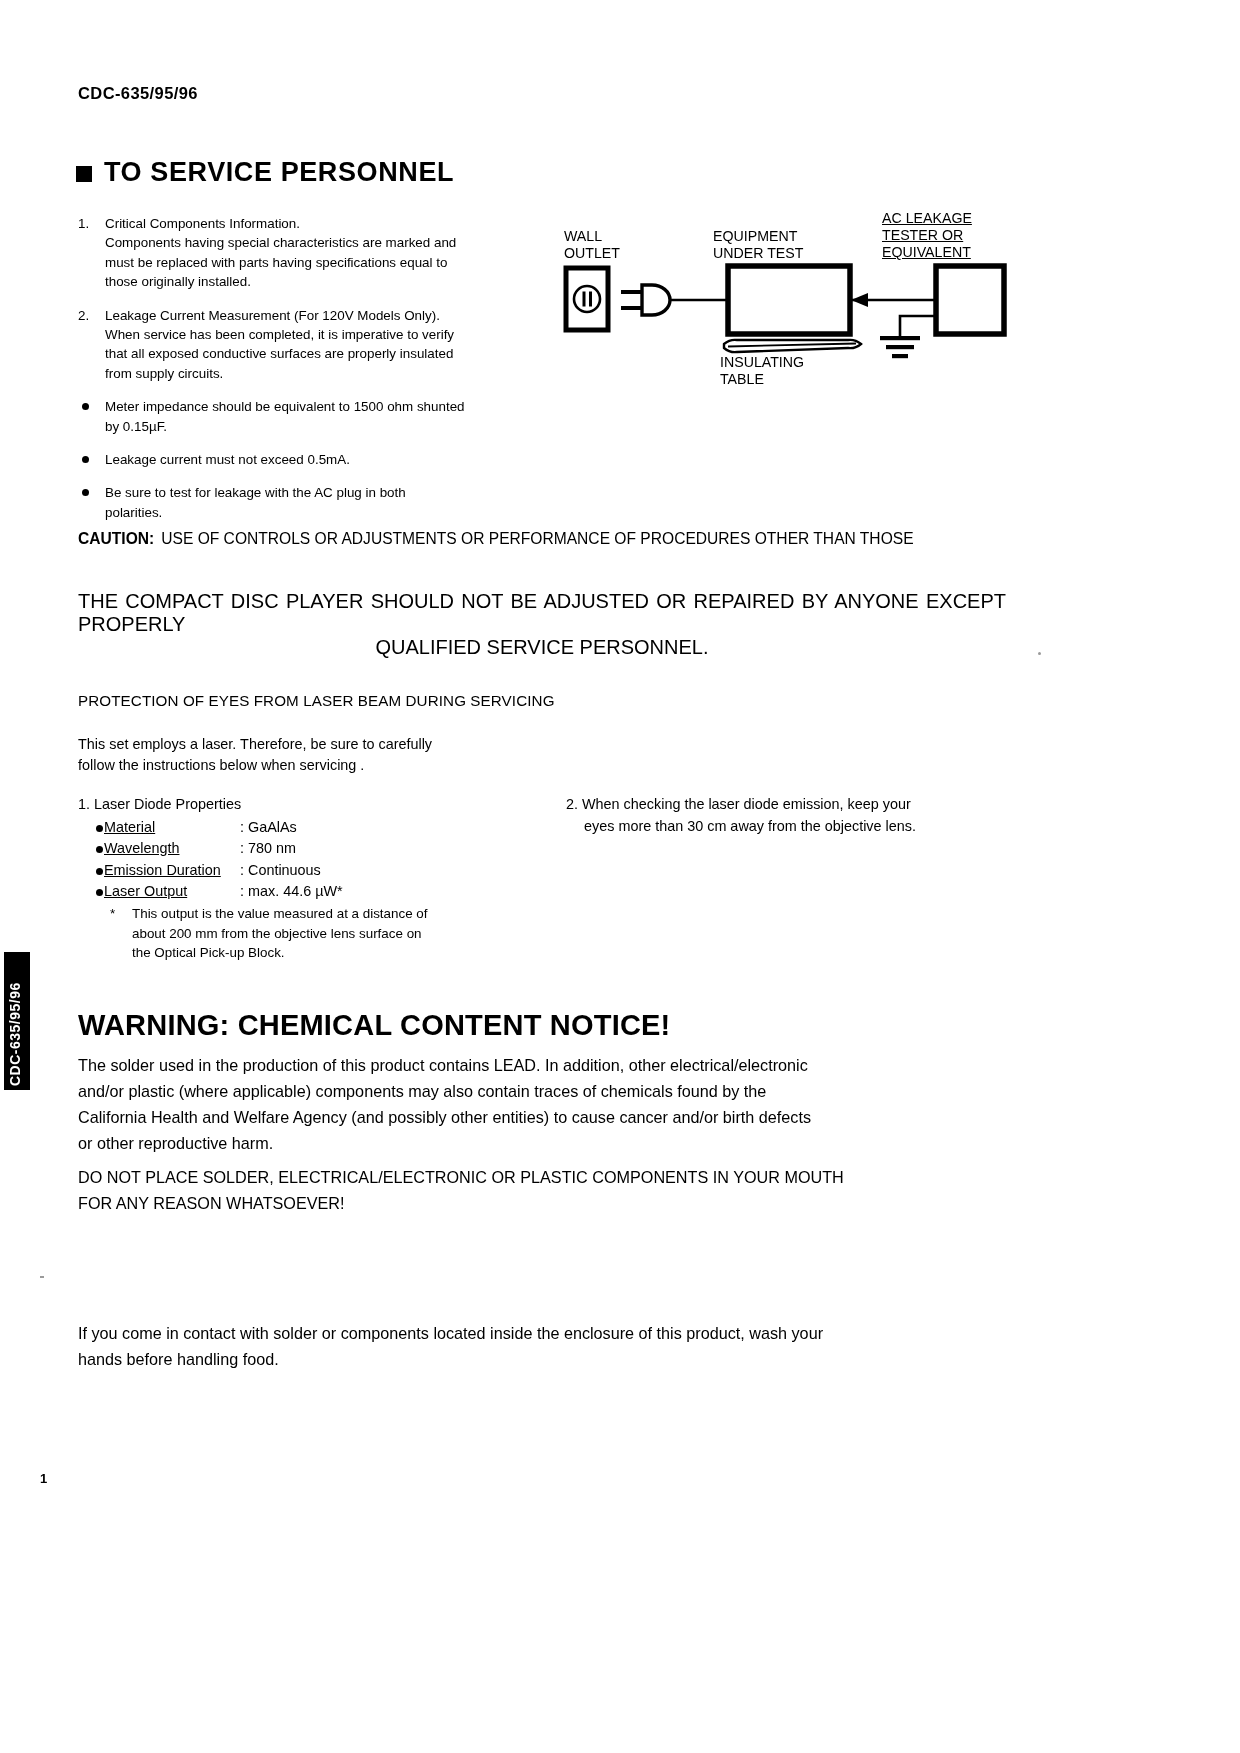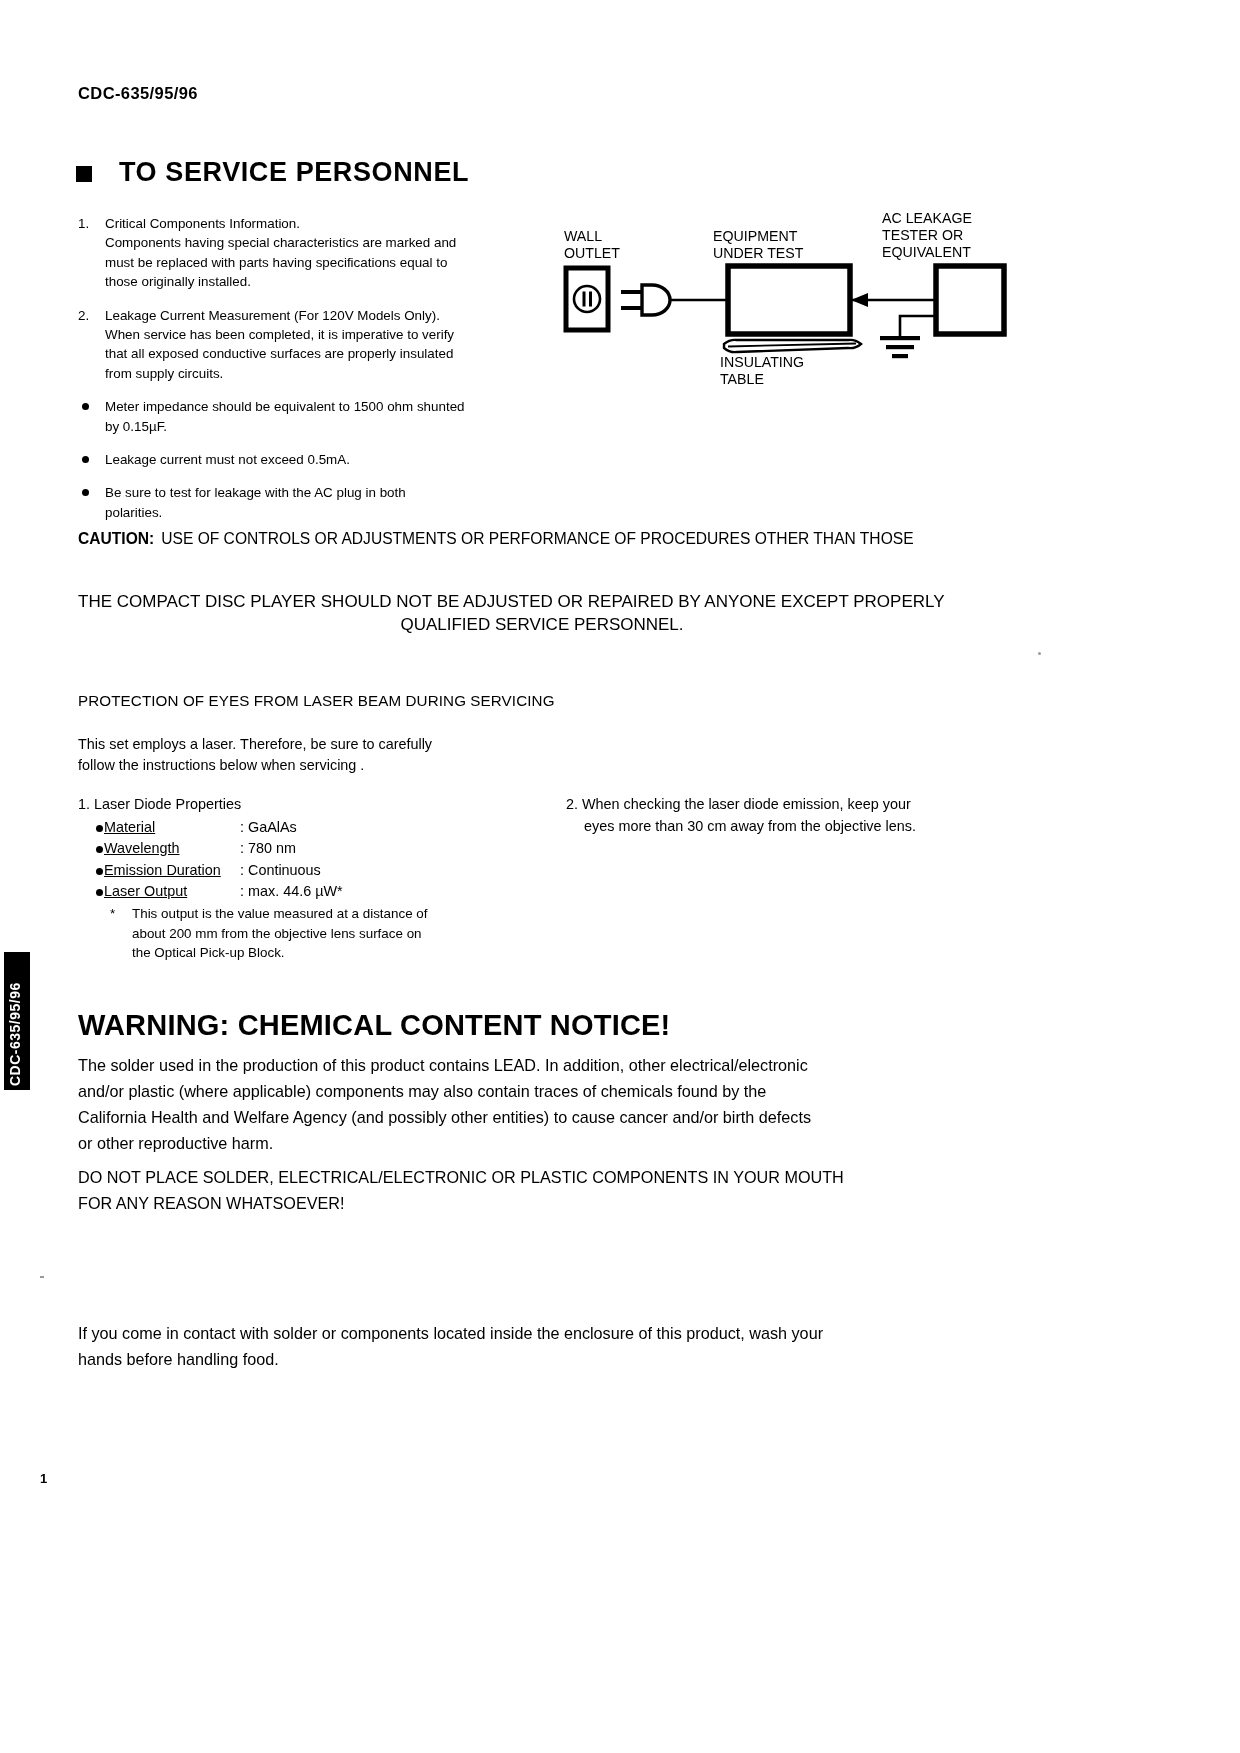--- a/index.html
+++ b/index.html
@@ -33,21 +33,21 @@
   
   .main-heading {
     position: absolute;
     left: 76px;
     top: 133px;
     font-size: 27px;
     font-weight: bold;
     letter-spacing: 0.6px;
     display: flex;
     align-items: center;
-    gap: 27px;
+    gap: 12px;
   }
   .sq-bullet {
     display: inline-block;
     width: 16px;
     height: 16px;
     background: #000;
     margin-top: 2px;
   }
 
   
@@ -120,21 +120,21 @@
   .caution-text {
     flex: 1;
     text-align: justify;
   }
 
   .compact-para {
     position: absolute;
     left: 78px;
     top: 566px;
     width: 928px;
-    font-size: 17px;
+    font-size: 20px;
     line-height: 23px;
     text-align: justify;
   }
   .compact-para .last { text-align: center; }
 
   
   .laser-heading {
     position: absolute;
     left: 78px;
     top: 668px;
@@ -348,21 +348,21 @@
     <div style="position:absolute; left:16px; top:22px; font-size:14.2px; line-height:17px;">
       <div>WALL</div>
       <div>OUTLET</div>
     </div>
 
     <div style="position:absolute; left:165px; top:22px; font-size:14.2px; line-height:17px;">
       <div>EQUIPMENT</div>
       <div>UNDER TEST</div>
     </div>
 
-    <div style="position:absolute; left:334px; top:4px; font-size:14.2px; line-height:17px; white-space:nowrap;">
+    <div style="position:absolute; left:334px; top:4px; font-size:14.2px; line-height:17px; white-space:nowrap;text-decoration:underline;">
       <div>AC  LEAKAGE</div>
       <div>TESTER  OR</div>
       <div>EQUIVALENT</div>
     </div>
 
     <div style="position:absolute; left:172px; top:148px; font-size:14.2px; line-height:17px;">
       <div>INSULATING</div>
       <div>TABLE</div>
     </div>
   </div>

